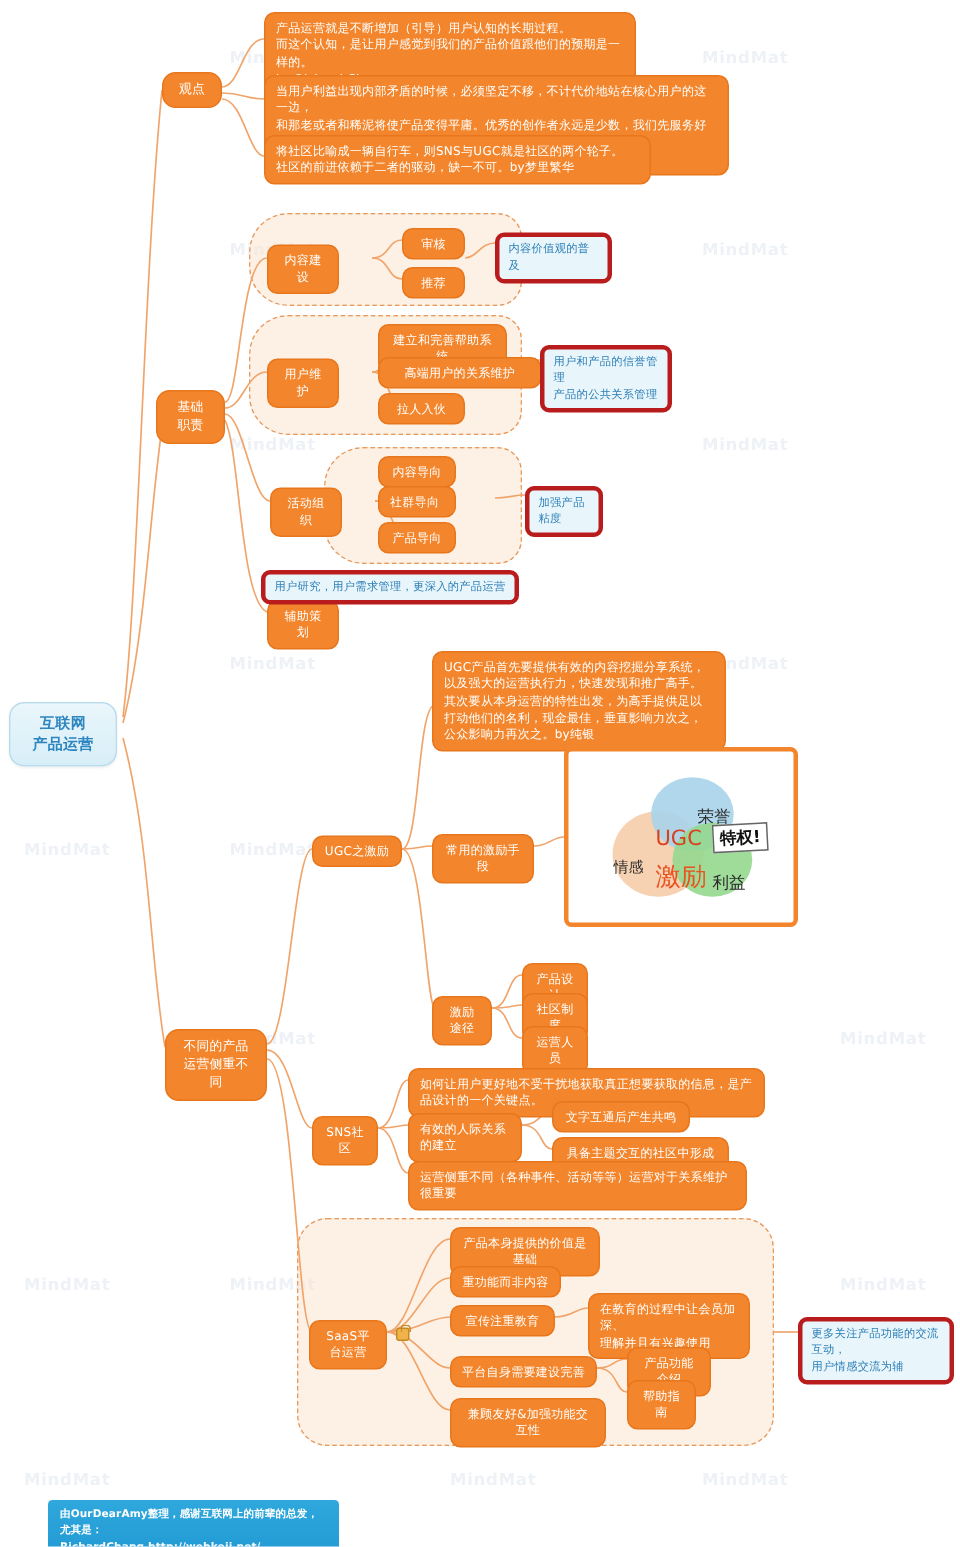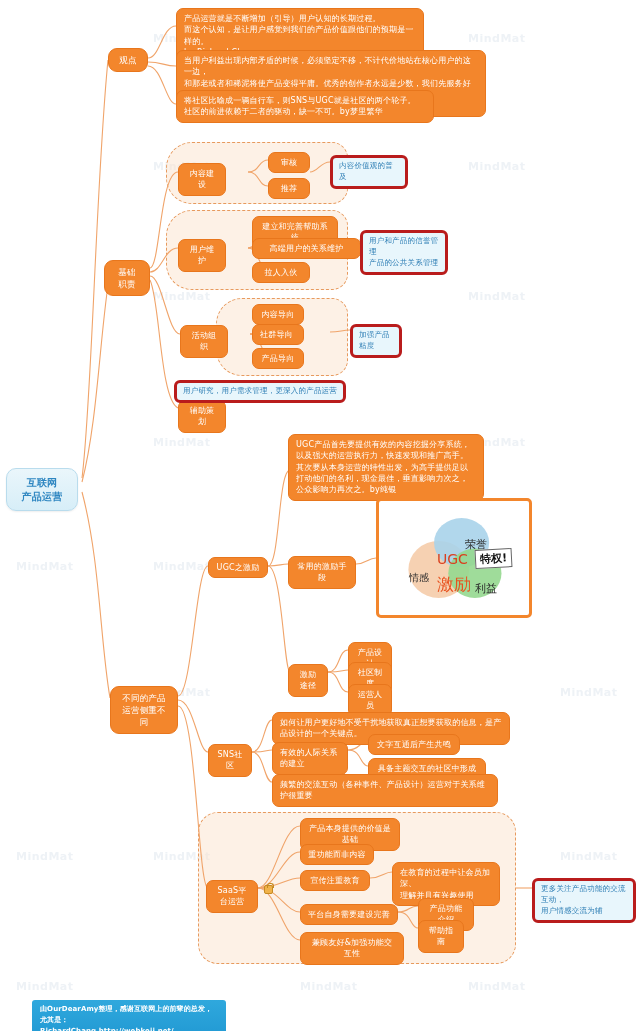--- a/index.html
+++ b/index.html
@@ -275,21 +275,21 @@
   <div class="node" style="left:288px;top:664px;width:40px;text-align:center">激励途径</div>
   <div class="node" style="left:348px;top:642px;width:44px;text-align:center">产品设计</div>
   <div class="node" style="left:348px;top:662px;width:44px;text-align:center">社区制度</div>
   <div class="node" style="left:348px;top:684px;width:44px;text-align:center">运营人员</div>
 
   <div class="node" style="left:208px;top:744px;width:44px;text-align:center">SNS社区</div>
   <div class="node" style="left:272px;top:712px;width:238px">如何让用户更好地不受干扰地获取真正想要获取的信息，是产品设计的一个关键点。</div>
   <div class="node" style="left:272px;top:742px;width:76px;">有效的人际关系的建立</div>
   <div class="node" style="left:368px;top:734px;width:92px;text-align:center">文字互通后产生共鸣</div>
   <div class="node" style="left:368px;top:758px;width:118px;text-align:center">具备主题交互的社区中形成关系</div>
-  <div class="node" style="left:272px;top:774px;width:226px">频繁的交流互动（各种事件、产品设计）运营对于关系维护很重要</div>
+  <div class="node" style="left:272px;top:774px;width:226px">运营侧重不同（各种事件、活动等等）运营对于关系维护很重要</div>
 
   <div class="node" style="left:206px;top:880px;width:52px;text-align:center">SaaS平台运营</div>
   <div class="lock" style="left:264px;top:885px"></div>
 
   <div class="node" style="left:300px;top:818px;width:100px;text-align:center">产品本身提供的价值是基础</div>
   <div class="node" style="left:300px;top:844px;width:74px;text-align:center">重功能而非内容</div>
   <div class="node" style="left:300px;top:870px;width:70px;text-align:center">宣传注重教育</div>
   <div class="node" style="left:392px;top:862px;width:108px">在教育的过程中让会员加深、
 理解并且有兴趣使用</div>
   <div class="node" style="left:300px;top:904px;width:98px;text-align:center">平台自身需要建设完善</div>

